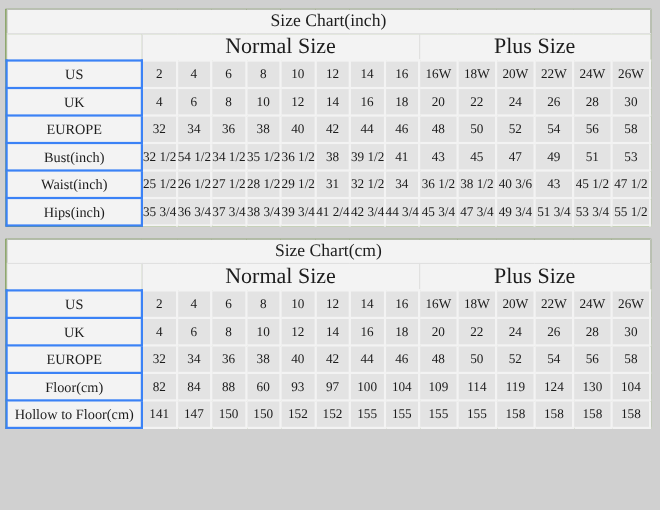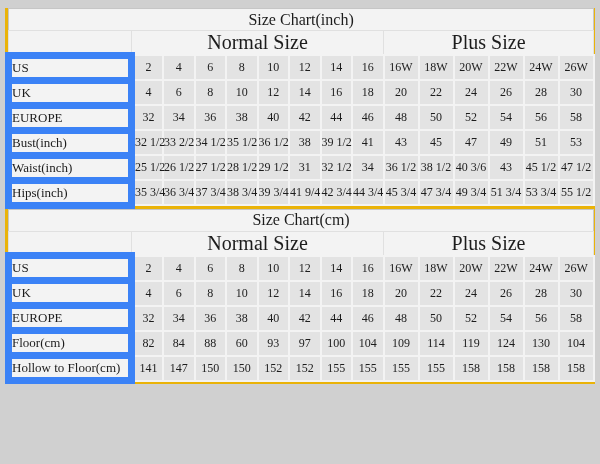--- a/index.html
+++ b/index.html
@@ -15,24 +15,25 @@
   .page {
     box-sizing: border-box;
     width: 600px;
     height: 464px;
     padding: 8px 5px 0 5px;
   }
   table.size-table {
     border-collapse: collapse;
     table-layout: fixed;
     width: 587px;
-    background: #eab308;
+    background: #4d7c0f;
     border: 1px solid #c6c6c6;
   }
   table.size-table + table.size-table {
+    margin-top: 11px;
     font-family: Liberation Serif, serif;
   }
   col.c-label  { width: 123px; }
   col.c-normal { width: 31.5px; }
   col.c-plus   { width: 35px; }
 
   .title-row th {
     height: 21px;
     font-size: 16px;
     font-weight: normal;
@@ -46,22 +47,23 @@
     font-size: 20px;
     font-weight: normal;
     text-align: center;
     background: #f3f3f3;
     border: 1px solid #e0e0e0;
     padding: 0;
   }
   tbody tr { height: 25px; }
   td.label {
     background: #f3f3f3;
-    border: 7px solid #3b82f6;
+    border: 2px solid #3b82f6;
     font-size: 13px;
+    text-align: center;
     padding: 0;
     white-space: nowrap;
   }
   td.data {
     background: #e3e3e3;
     border: 2px solid #f3f3f3;
     font-size: 12px;
     text-align: center;
     padding: 0;
     white-space: nowrap;
@@ -149,21 +151,21 @@
           <td class="data">48</td>
           <td class="data">50</td>
           <td class="data">52</td>
           <td class="data">54</td>
           <td class="data">56</td>
           <td class="data">58</td>
         </tr>
         <tr>
           <td class="label">Bust(inch)</td>
           <td class="data">32 1/2</td>
-          <td class="data">33 2/2</td>
+          <td class="data">54 1/2</td>
           <td class="data">34 1/2</td>
           <td class="data">35 1/2</td>
           <td class="data">36 1/2</td>
           <td class="data">38</td>
           <td class="data">39 1/2</td>
           <td class="data">41</td>
           <td class="data">43</td>
           <td class="data">45</td>
           <td class="data">47</td>
           <td class="data">49</td>
@@ -187,21 +189,21 @@
           <td class="data">45 1/2</td>
           <td class="data">47 1/2</td>
         </tr>
         <tr>
           <td class="label">Hips(inch)</td>
           <td class="data">35 3/4</td>
           <td class="data">36 3/4</td>
           <td class="data">37 3/4</td>
           <td class="data">38 3/4</td>
           <td class="data">39 3/4</td>
-          <td class="data">41 9/4</td>
+          <td class="data">41 2/4</td>
           <td class="data">42 3/4</td>
           <td class="data">44 3/4</td>
           <td class="data">45 3/4</td>
           <td class="data">47 3/4</td>
           <td class="data">49 3/4</td>
           <td class="data">51 3/4</td>
           <td class="data">53 3/4</td>
           <td class="data">55 1/2</td>
         </tr>
       </tbody>

